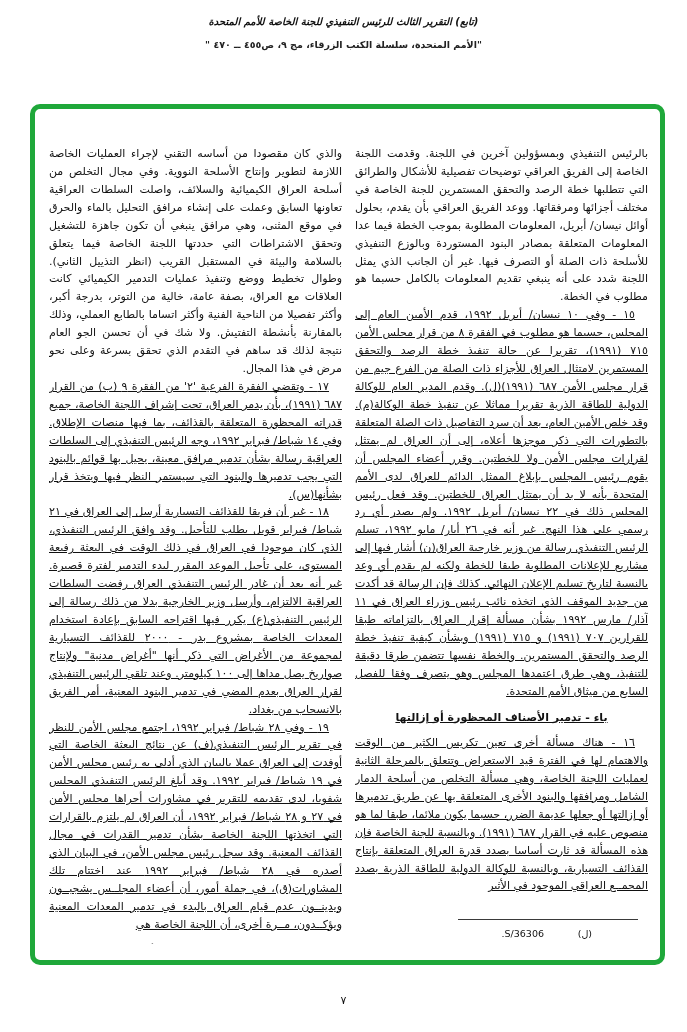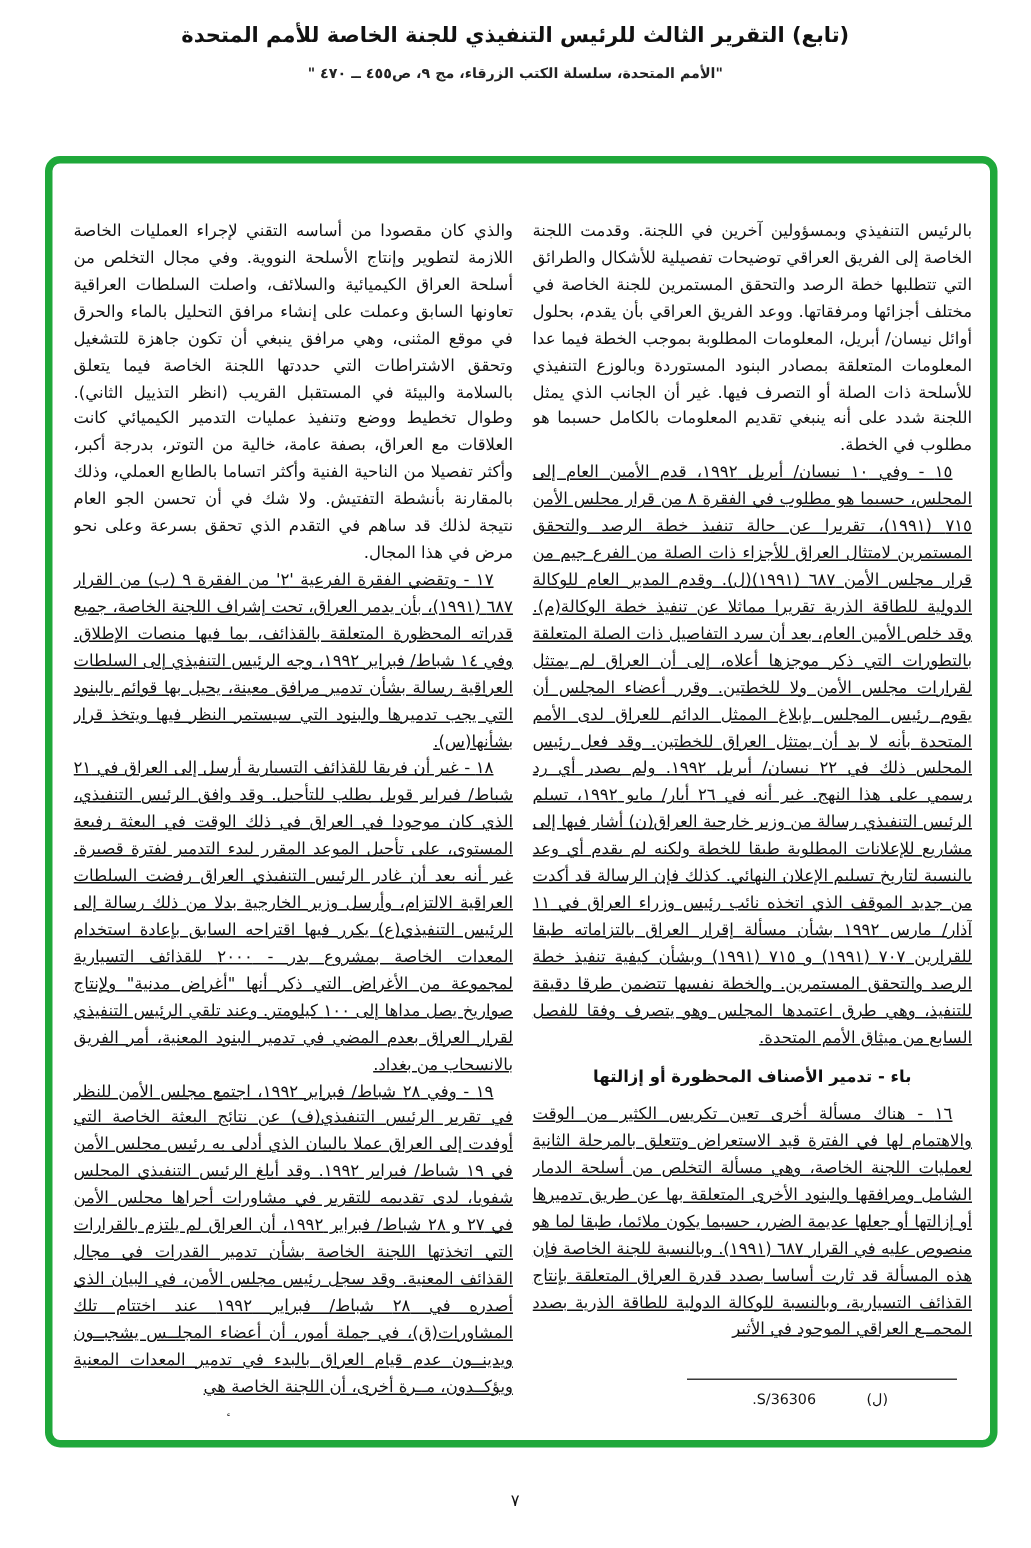--- a/index.html
+++ b/index.html
@@ -9,21 +9,21 @@
     font-family:"DejaVu Sans", sans-serif;
     color:#111;
     position:relative;
     overflow:hidden;
     direction:rtl;
   }
   .page-header{
     text-align:center;
     padding-top:16px;
   }
-  .hdr-line1{font-size:14px;font-weight:bold;}
+  .hdr-line1{font-size:10px;font-weight:bold;font-style:italic;}
   .hdr-line2{font-size:13px;font-weight:bold;margin-top:9px;}
   .hdr-line3{font-size:9.5px;font-weight:bold;margin-top:12px;color:#222;}
   .document-frame{
     position:absolute;
     left:30px;top:104px;
     width:635px;height:861px;
     border:5px solid #1fa83a;
     border-radius:10px;
     box-sizing:border-box;
     background:#fff;
@@ -46,20 +46,21 @@
     line-height:1.63;
   }
   .column p{margin:0;}
   .column p.numbered{text-indent:13px;text-decoration:underline;}
   .section-heading{
     text-align:center;
     font-weight:bold;
     font-size:11px;
     line-height:1.5;
     margin:9px 0 8px;
+    text-decoration:underline;
   }
   .footnotes{
     margin-top:auto;
     padding-top:8px;
     font-size:9.5px;
     line-height:1.55;
   }
   .fn-rule{
     width:180px;
     border-top:1.5px solid #3a3a3a;

